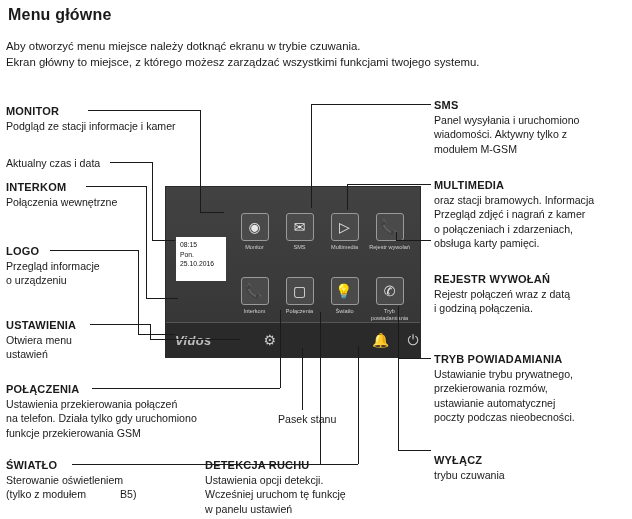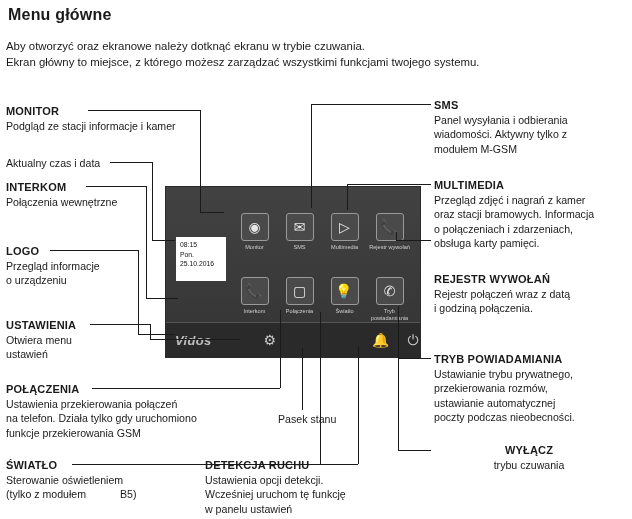--- a/index.html
+++ b/index.html
@@ -163,21 +163,21 @@
   .h-ln { height: 1px; }
   .v-ln { width: 1px; }
 </style>
 </head>
 <body>
 
 <div class="page">
 
   <div class="title">Menu główne</div>
   <div class="intro">
-    <span>Aby otworzyć oraz ekranowe należy dotknąć ekranu w trybie czuwania.</span><br>
+    <span>Aby otworzyć menu miejsce należy dotknąć ekranu w trybie czuwania.</span><br>
     <span>Ekran główny to miejsce, z którego możesz zarządzać wszystkimi funkcjami twojego systemu.</span>
   </div>
 
   <div class="device">
     <div class="device-inner">
 
       <div class="clock">
         <div>08:15</div>
         <div>Pon.</div>
         <div>25.10.2016</div>
@@ -279,48 +279,48 @@
     <span class="b">Wcześniej uruchom tę funkcję</span>
     <span class="b">w panelu ustawień</span>
   </div>
 
   <div class="ann" style="left:278px; top:412px; width:110px;">
     <span class="b">Pasek stanu</span>
   </div>
 
   <div class="ann" style="left:434px; top:98px; width:195px;">
     <span class="h">SMS</span>
-    <span class="b">Panel wysyłania i odbierania</span>
+    <span class="b">Panel wysyłania i uruchomiono</span>
     <span class="b">wiadomości. Aktywny tylko z</span>
     <span class="b">modułem M-GSM</span>
   </div>
 
   <div class="ann" style="left:434px; top:178px; width:198px;">
     <span class="h">MULTIMEDIA</span>
+    <span class="b">oraz stacji bramowych. Informacja</span>
     <span class="b">Przegląd zdjęć i nagrań z kamer</span>
-    <span class="b">oraz stacji bramowych. Informacja</span>
     <span class="b">o połączeniach i zdarzeniach,</span>
     <span class="b">obsługa karty pamięci.</span>
   </div>
 
   <div class="ann" style="left:434px; top:272px; width:190px;">
     <span class="h">REJESTR WYWOŁAŃ</span>
     <span class="b">Rejestr połączeń wraz z datą</span>
     <span class="b">i godziną połączenia.</span>
   </div>
 
   <div class="ann" style="left:434px; top:352px; width:196px;">
     <span class="h">TRYB POWIADAMIANIA</span>
     <span class="b">Ustawianie trybu prywatnego,</span>
     <span class="b">przekierowania rozmów,</span>
     <span class="b">ustawianie automatycznej</span>
     <span class="b">poczty podczas nieobecności.</span>
   </div>
 
-  <div class="ann" style="left:434px; top:443px; width:190px;text-align:center;">
+  <div class="ann" style="left:434px; top:453px; width:190px;">
     <span class="h">WYŁĄCZ</span>
     <span class="b">trybu czuwania</span>
   </div>
 
   <div class="ln h-ln" style="left:88px; top:110px; width:112px;"></div>
   <div class="ln v-ln" style="left:200px; top:110px; height:102px;"></div>
   <div class="ln h-ln" style="left:200px; top:212px; width:24px;"></div>
 
   <div class="ln h-ln" style="left:110px; top:162px; width:42px;"></div>
   <div class="ln v-ln" style="left:152px; top:162px; height:78px;"></div>

